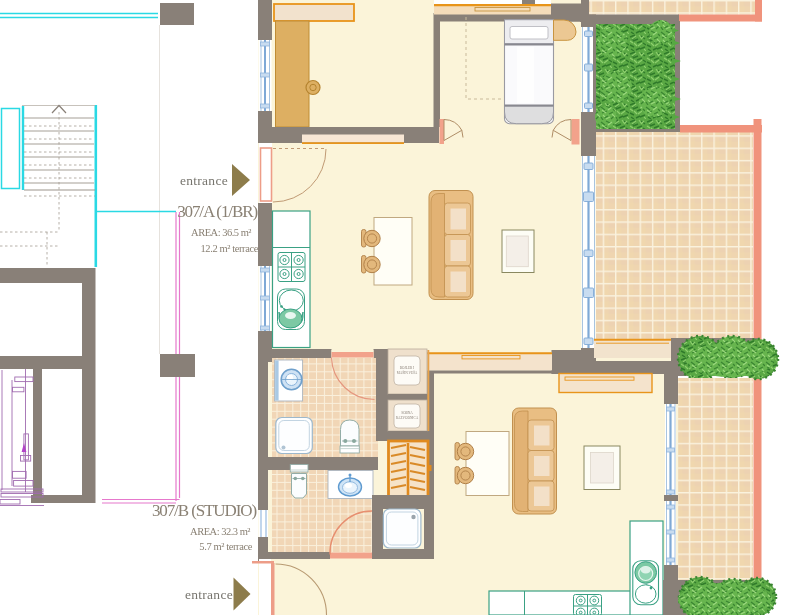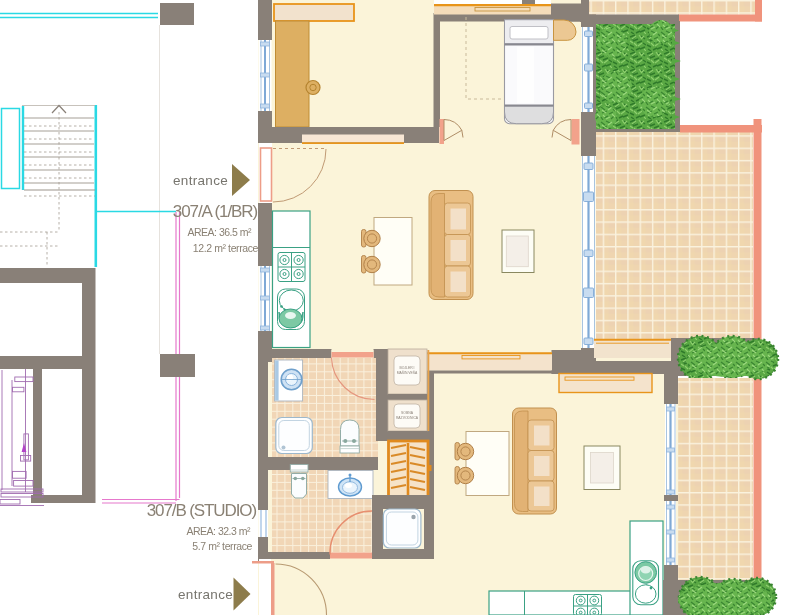--- a/index.html
+++ b/index.html
@@ -1,17 +1,17 @@
 <!DOCTYPE html>
 <html><head>
 <meta charset="utf-8">
 <style>
   html,body{margin:0;padding:0;background:#ffffff;}
   #page{width:809px;height:615px;position:relative;overflow:hidden;background:#d946ef;
-        font-family:Liberation Sans, sans-serif;}
+        font-family:Liberation Serif, serif;}
   svg{display:block;}
 </style>
 </head>
 <body>
 <div id="page">
 <svg width="809" height="615" viewBox="0 0 809 615" xmlns="http://www.w3.org/2000/svg">
 <defs>
   <pattern id="tileA" width="12.3" height="12.3" patternUnits="userSpaceOnUse">
     <rect width="12.3" height="12.3" fill="#efd5b0"></rect>
     <rect x="6.1" width="6.2" height="6.2" fill="#edd2b2"></rect>

